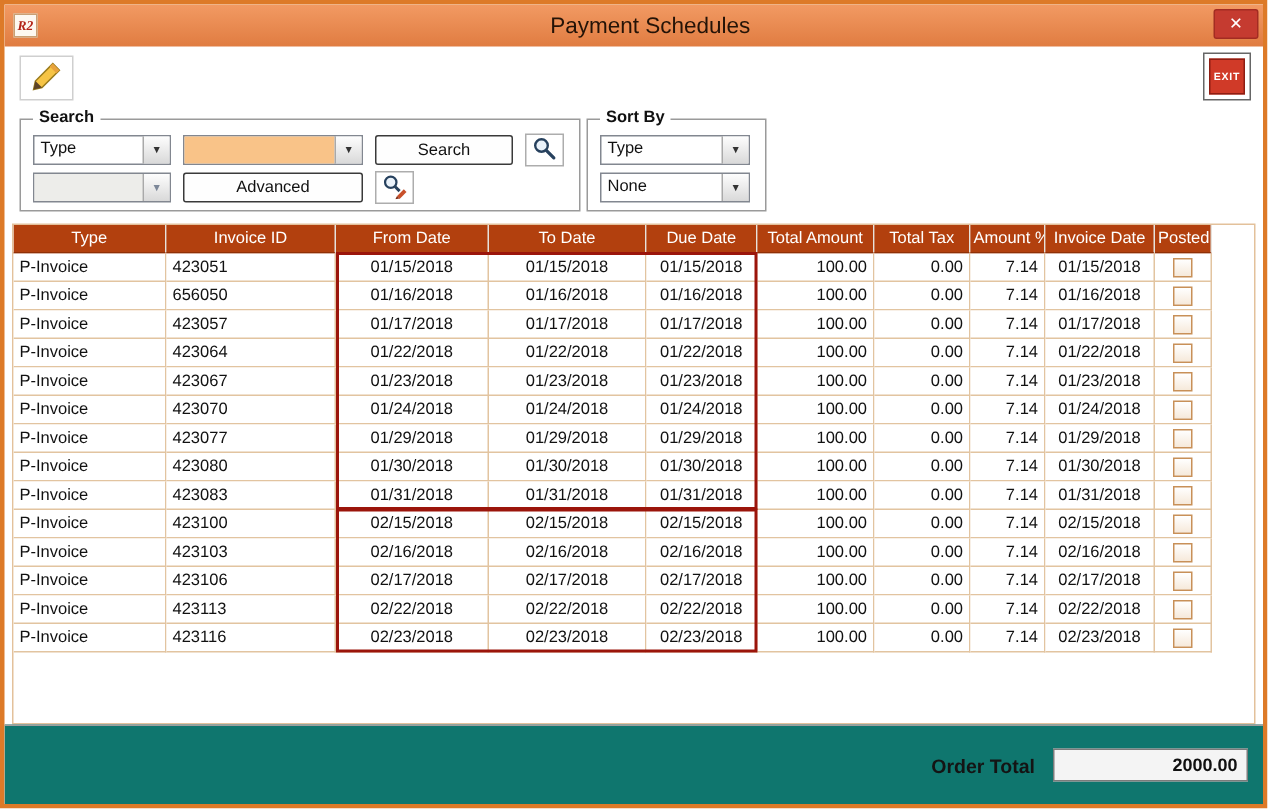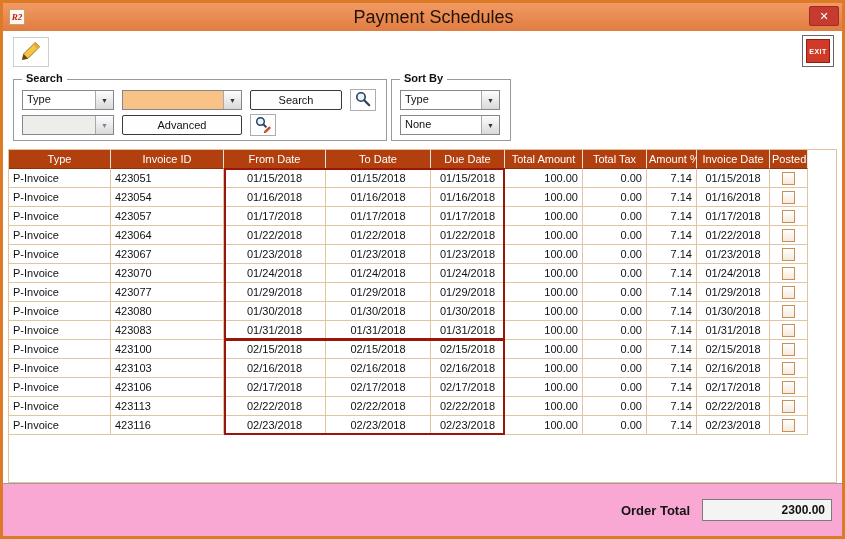--- a/index.html
+++ b/index.html
@@ -2,21 +2,21 @@
 <html><head>
 <meta charset="utf-8">
 <title>Payment Schedules</title>
 <style>
   html,body{margin:0;padding:0;background:#fff;font-family:"Liberation Sans",sans-serif;}
   .window{position:relative;width:845px;height:539px;box-sizing:border-box;border:3px solid #DD7A28;background:#fff;overflow:hidden;}
 
   
   .titlebar{position:absolute;top:0;left:0;right:0;height:28px;background:linear-gradient(180deg,#F29A63,#E07C41);display:flex;align-items:center;}
   .app-icon{width:16px;height:16px;margin-left:6px;background:#FDF8F0;border:1px solid #C9A074;font:italic 700 9px "Liberation Serif",serif;color:#B22417;display:flex;align-items:center;justify-content:center;box-sizing:border-box;}
-  .title{flex:1;text-align:center;font-size:18px;color:#241307;}
+  .title{flex:1;text-align:center;font-size:15px;color:#241307;}
   .close-btn{position:absolute;top:3px;right:3px;width:30px;height:20px;background:#C53B30;border:1px solid #A32C22;border-radius:2px;color:#fff;font-size:11px;line-height:18px;text-align:center;padding:0;cursor:pointer;}
 
   
   .edit-btn{position:absolute;top:34px;left:10px;width:36px;height:30px;background:#fff;border:1px solid #CFCFCF;display:flex;align-items:center;justify-content:center;padding:0;cursor:pointer;}
   .exit-btn{position:absolute;top:32px;right:8px;width:32px;height:32px;background:#fff;border:1px solid #666;display:flex;align-items:center;justify-content:center;padding:0;cursor:pointer;}
   .exit-inner{width:24px;height:24px;background:#D03A28;border:1px solid #8E1D12;color:#fff;font-size:7px;font-weight:700;letter-spacing:0.5px;display:flex;align-items:center;justify-content:center;box-sizing:border-box;}
 
   
   .groupbox{position:absolute;border:1px solid #9A9A9A;background:#fff;box-sizing:border-box;}
   .groupbox .legend{position:absolute;top:-8px;left:8px;background:#fff;padding:0 4px;font-size:11px;font-weight:700;color:#111;}
@@ -46,21 +46,21 @@
   table.grid td{height:19px;box-sizing:border-box;border-right:1px solid #E2C4A0;border-bottom:1px solid #E2C4A0;padding:0 4px;overflow:hidden;white-space:nowrap;background:#fff;}
   table.grid td.c-fill{border-right:none;border-bottom:none;}
   td.c-type,td.c-inv{text-align:left;}
   td.c-date{text-align:center;padding-right:6px;}
   td.c-num{text-align:right;padding-right:4px;}
   td.c-posted{text-align:center;padding:0;}
   .checkbox{display:inline-block;width:11px;height:11px;border:1px solid #C89058;background:linear-gradient(#FFFFFF,#F6E9DA);vertical-align:middle;font-size:9px;line-height:11px;color:#333;box-sizing:content-box;cursor:pointer;}
   .hl{position:absolute;left:215px;width:281px;border:2px solid #9B150B;box-sizing:border-box;pointer-events:none;}
 
   
-  .footer{position:absolute;top:480px;left:0;right:0;bottom:0;border-top:1px solid #9E9E9E;background:#f9a8d4;display:flex;align-items:center;justify-content:flex-end;gap:12px;padding-right:10px;}
+  .footer{position:absolute;top:480px;left:0;right:0;bottom:0;border-top:1px solid #9E9E9E;background:#0f766e;display:flex;align-items:center;justify-content:flex-end;gap:12px;padding-right:10px;}
   .order-label{font-size:13px;font-weight:700;color:#141414;}
   .order-value{width:130px;height:22px;border:1px solid #7B7B7B;background:#F4F4F4;font-size:12px;font-weight:700;color:#111;display:flex;align-items:center;justify-content:flex-end;padding-right:6px;box-sizing:border-box;}
 </style>
 </head>
 <body>
 
 <div class="window">
 
   <div class="titlebar">
     <span class="app-icon">R2</span>
@@ -174,21 +174,21 @@
             <td class="c-date">01/15/2018</td>
             <td class="c-num">100.00</td>
             <td class="c-num">0.00</td>
             <td class="c-num">7.14</td>
             <td class="c-date">01/15/2018</td>
             <td class="c-posted"><span class="checkbox"></span></td>
             <td class="c-fill"></td>
           </tr>
           <tr>
             <td class="c-type">P-Invoice</td>
-            <td class="c-inv">423054</td>
+            <td class="c-inv">656050</td>
             <td class="c-date">01/16/2018</td>
             <td class="c-date">01/16/2018</td>
             <td class="c-date">01/16/2018</td>
             <td class="c-num">100.00</td>
             <td class="c-num">0.00</td>
             <td class="c-num">7.14</td>
             <td class="c-date">01/16/2018</td>
             <td class="c-posted"><span class="checkbox"></span></td>
             <td class="c-fill"></td>
           </tr>
@@ -349,16 +349,16 @@
             <td class="c-fill"></td>
           </tr>
         </tbody>
     </table>
   <div class="hl" style="top: 18px; height: 172px;"></div>
       <div class="hl" style="top: 189px; height: 96px;"></div>
     </div>
 
   <div class="footer">
     <span class="order-label">Order Total</span>
-    <div class="order-value">2300.00</div>
+    <div class="order-value">2000.00</div>
   </div>
 
 </div>
 
 </body></html>

